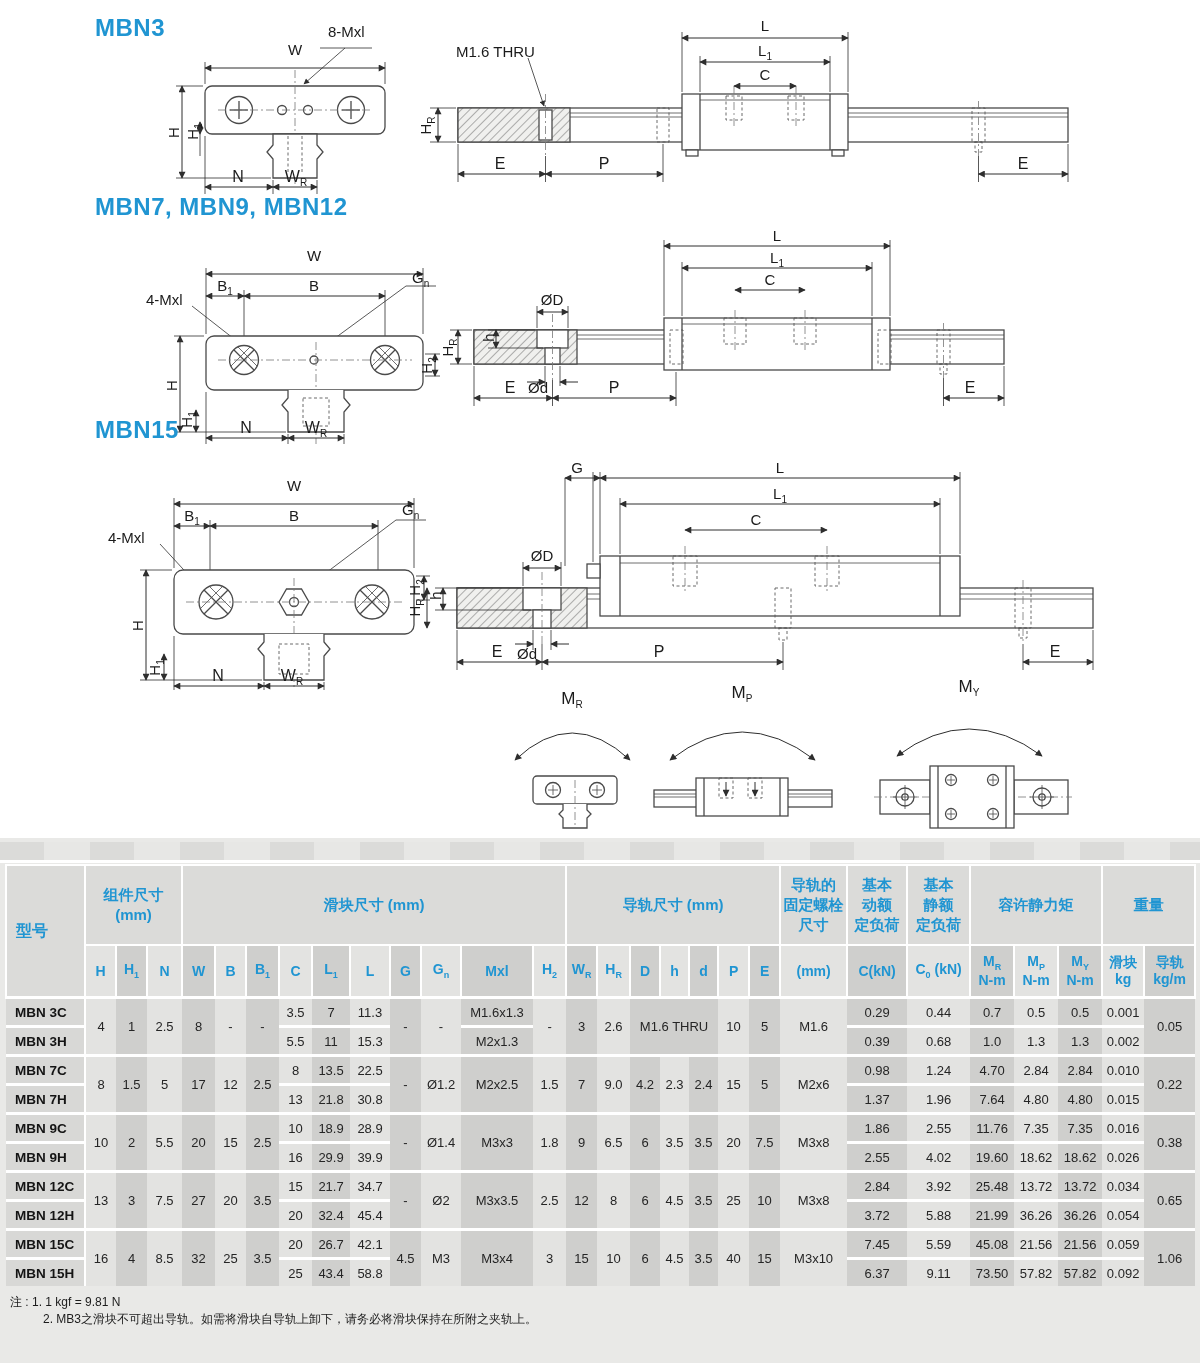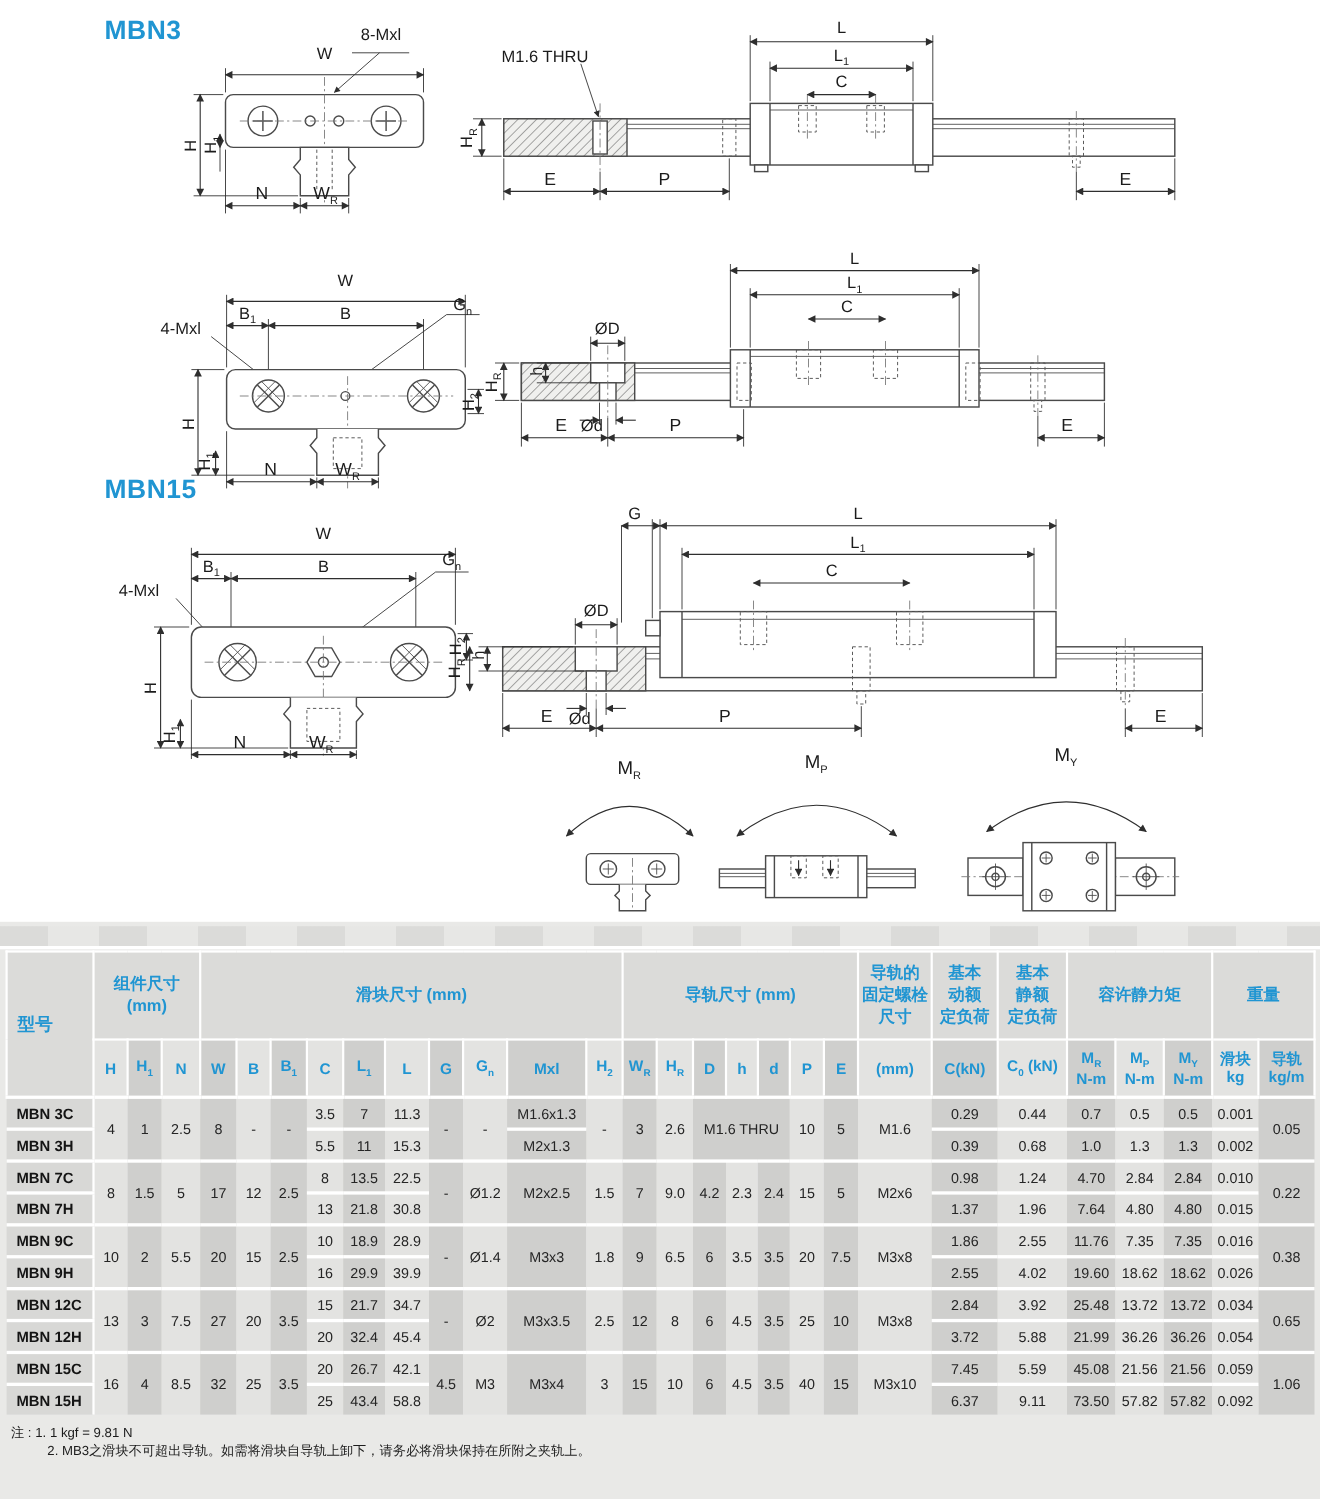--- a/index.html
+++ b/index.html
@@ -147,20 +147,21 @@
     <div class="dim" style="left:36px; top:38px;">M1.6 THRU</div>
     <div class="dim cc" style="left:345px; top:12px;">L</div>
     <div class="dim cc" style="left:345px; top:37px;">L<sub>1</sub></div>
     <div class="dim cc" style="left:345px; top:61px;">C</div>
     <div class="dim rot" style="left:-2px; top:110px;">H<sub>R</sub></div>
     <div class="dim cc" style="left:80px; top:150px; font-size:16px;">E</div>
     <div class="dim cc" style="left:184px; top:150px; font-size:16px;">P</div>
     <div class="dim cc" style="left:603px; top:150px; font-size:16px;">E</div>
   </div>
 
+  <div class="dtitle" style="left:95px; top:193px;">MBN7, MBN9, MBN12</div>
 
   <div class="panel" style="left:148px; top:228px; width:295px; height:200px;">
     <svg width="295" height="200">
       <line class="xl" x1="58" y1="106" x2="58" y2="40"></line>
         <line class="xl" x1="275" y1="106" x2="275" y2="40"></line>
       <line class="dl" x1="58" y1="46" x2="275" y2="46" marker-start="url(#ar)" marker-end="url(#ar)"></line>
       <line class="xl" x1="96" y1="112" x2="96" y2="62"></line>
         <line class="xl" x1="237" y1="112" x2="237" y2="62"></line>
       <line class="dl" x1="58" y1="68" x2="96" y2="68" marker-start="url(#ar)" marker-end="url(#ar)"></line>
       <line class="dl" x1="96" y1="68" x2="237" y2="68" marker-start="url(#ar)" marker-end="url(#ar)"></line>
@@ -264,21 +265,21 @@
     <div class="dim cc" style="left:328px; top:44px;">C</div>
     <div class="dim cc" style="left:110px; top:64px;">ØD</div>
     <div class="dim rot" style="left:42px; top:102px;">h</div>
     <div class="dim rot" style="left:-2px; top:110px;">H<sub>R</sub></div>
     <div class="dim cc" style="left:96px; top:152px;">Ød</div>
     <div class="dim cc" style="left:68px; top:152px; font-size:16px;">E</div>
     <div class="dim cc" style="left:172px; top:152px; font-size:16px;">P</div>
     <div class="dim cc" style="left:528px; top:152px; font-size:16px;">E</div>
   </div>
 
-  <div class="dtitle" style="left:95px; top:432px;">MBN15</div>
+  <div class="dtitle" style="left:95px; top:416px;">MBN15</div>
 
   <div class="panel" style="left:112px; top:452px; width:320px; height:240px;">
     <svg width="320" height="240">
       <line class="xl" x1="62" y1="116" x2="62" y2="46"></line>
         <line class="xl" x1="302" y1="116" x2="302" y2="46"></line>
       <line class="dl" x1="62" y1="52" x2="302" y2="52" marker-start="url(#ar)" marker-end="url(#ar)"></line>
       <line class="xl" x1="98" y1="122" x2="98" y2="68"></line>
         <line class="xl" x1="266" y1="122" x2="266" y2="68"></line>
       <line class="dl" x1="62" y1="74" x2="98" y2="74" marker-start="url(#ar)" marker-end="url(#ar)"></line>
       <line class="dl" x1="98" y1="74" x2="266" y2="74" marker-start="url(#ar)" marker-end="url(#ar)"></line>

